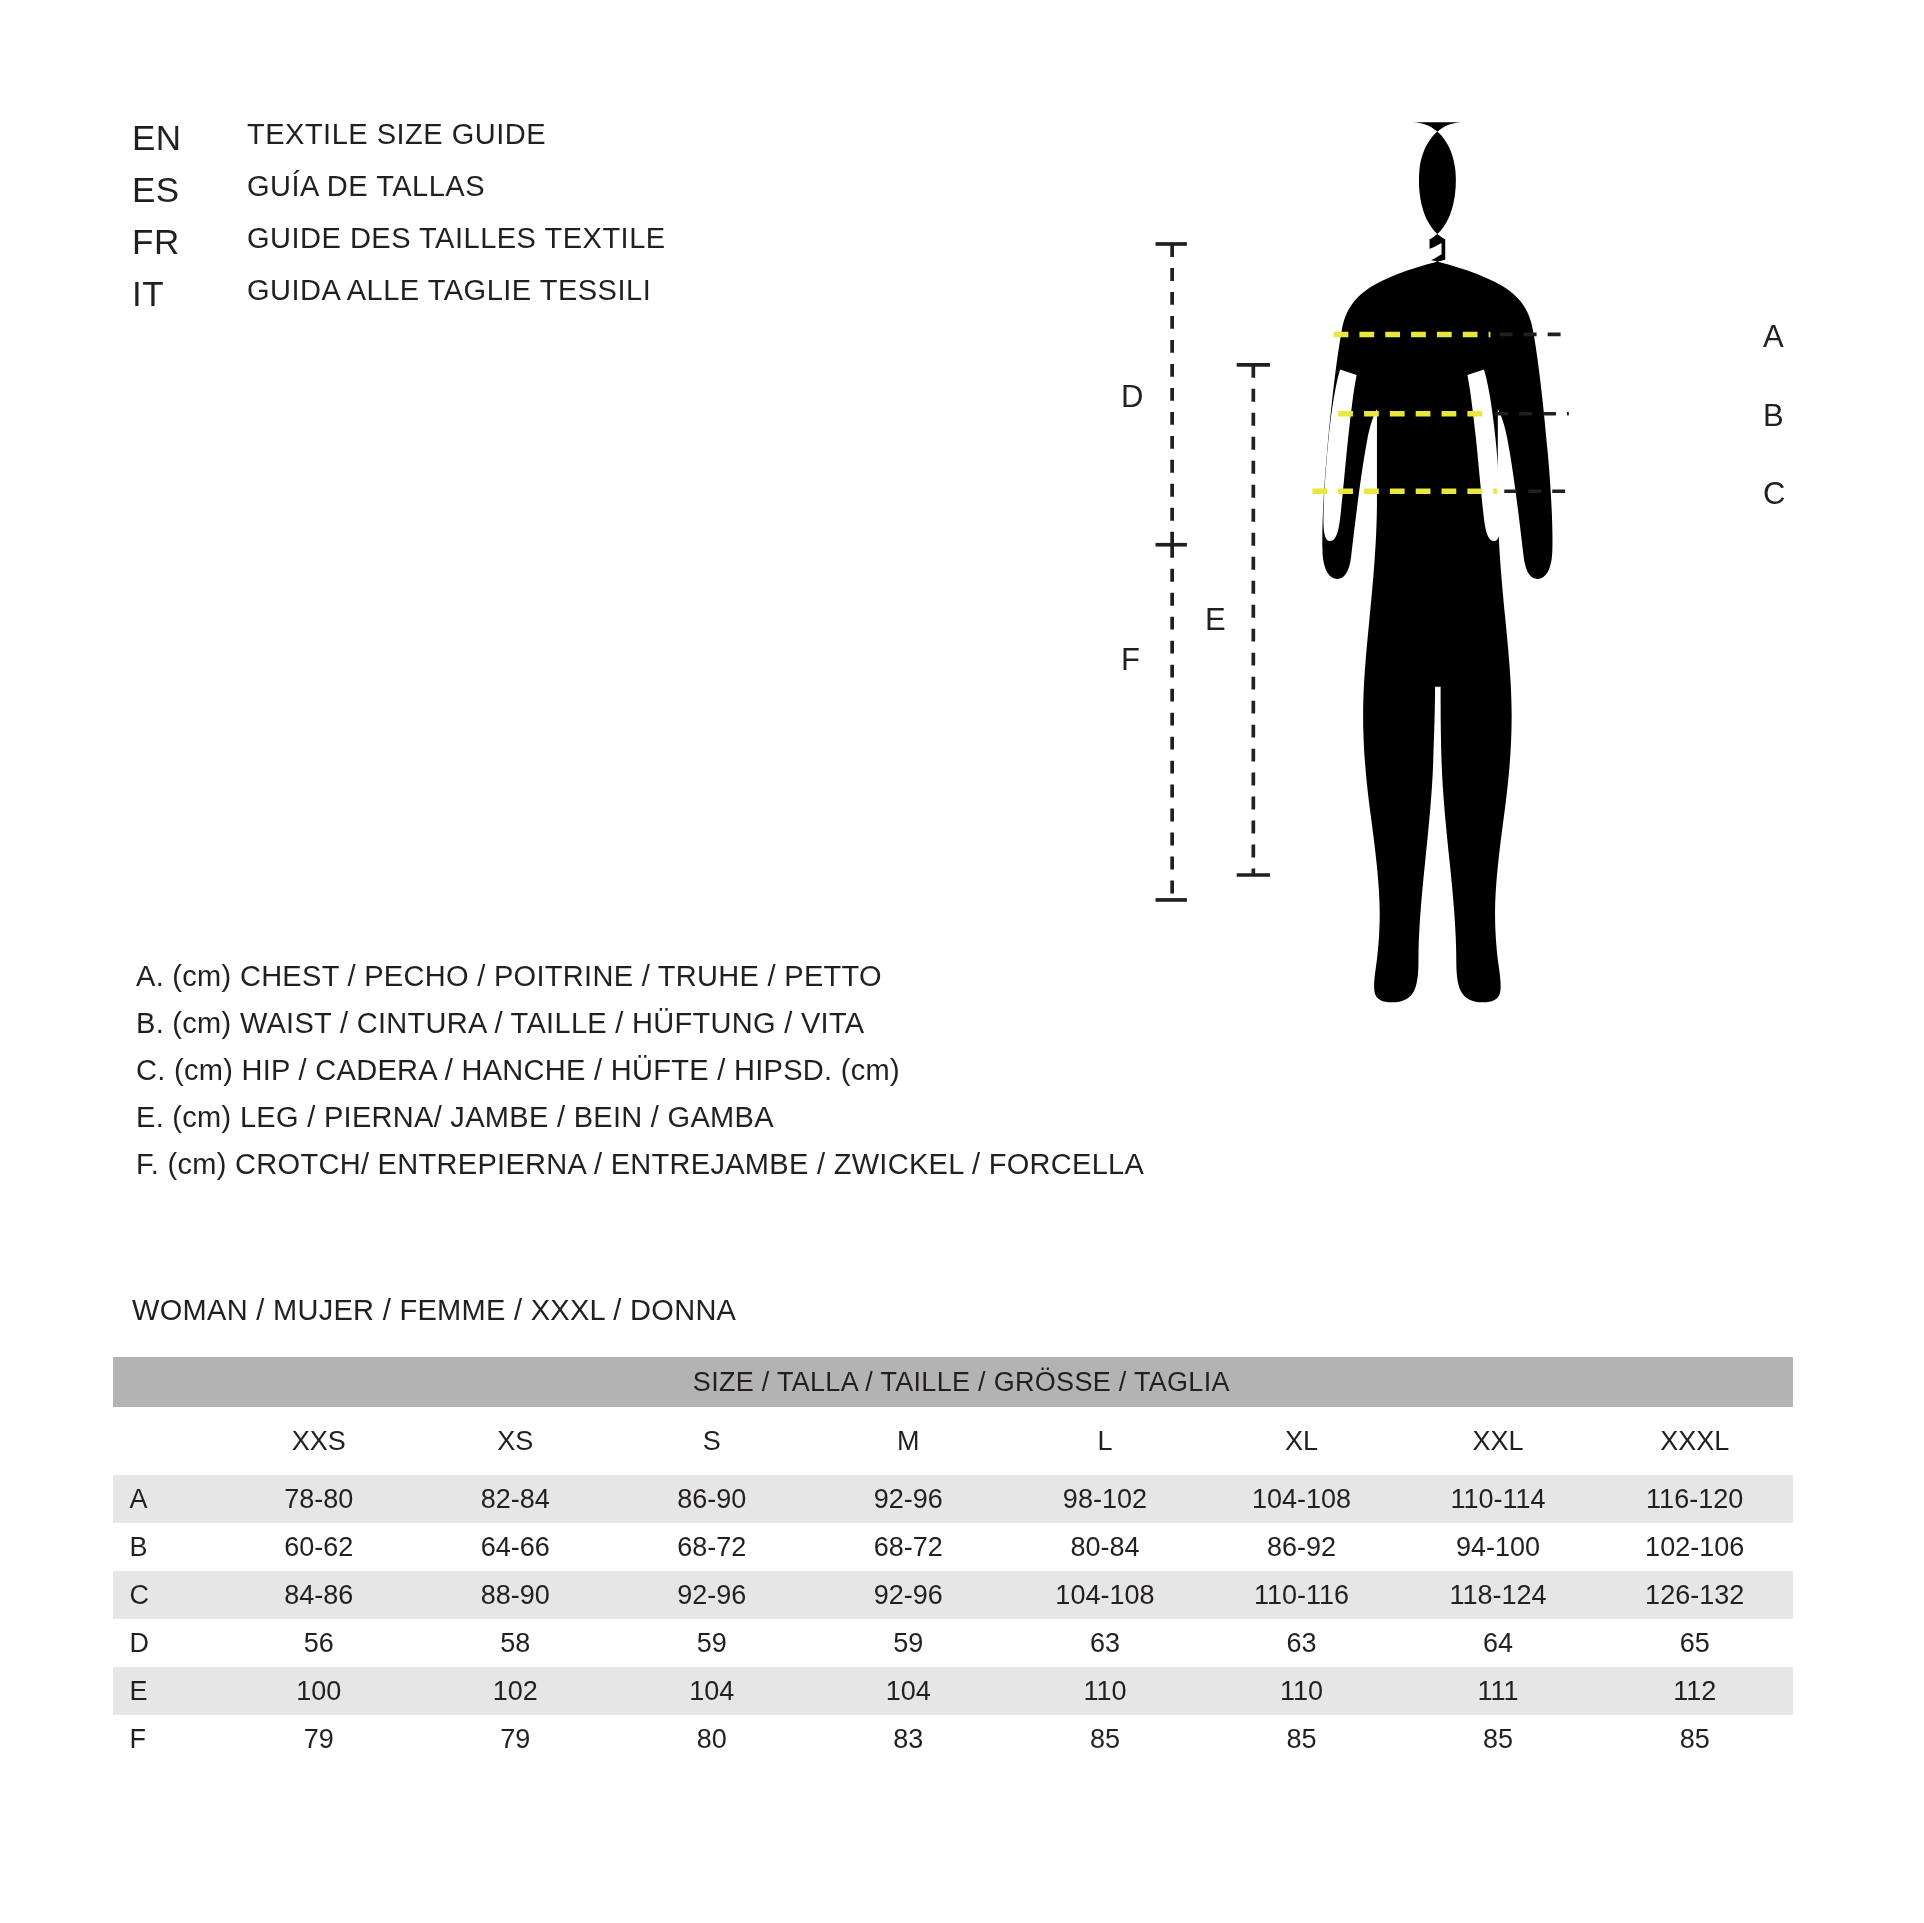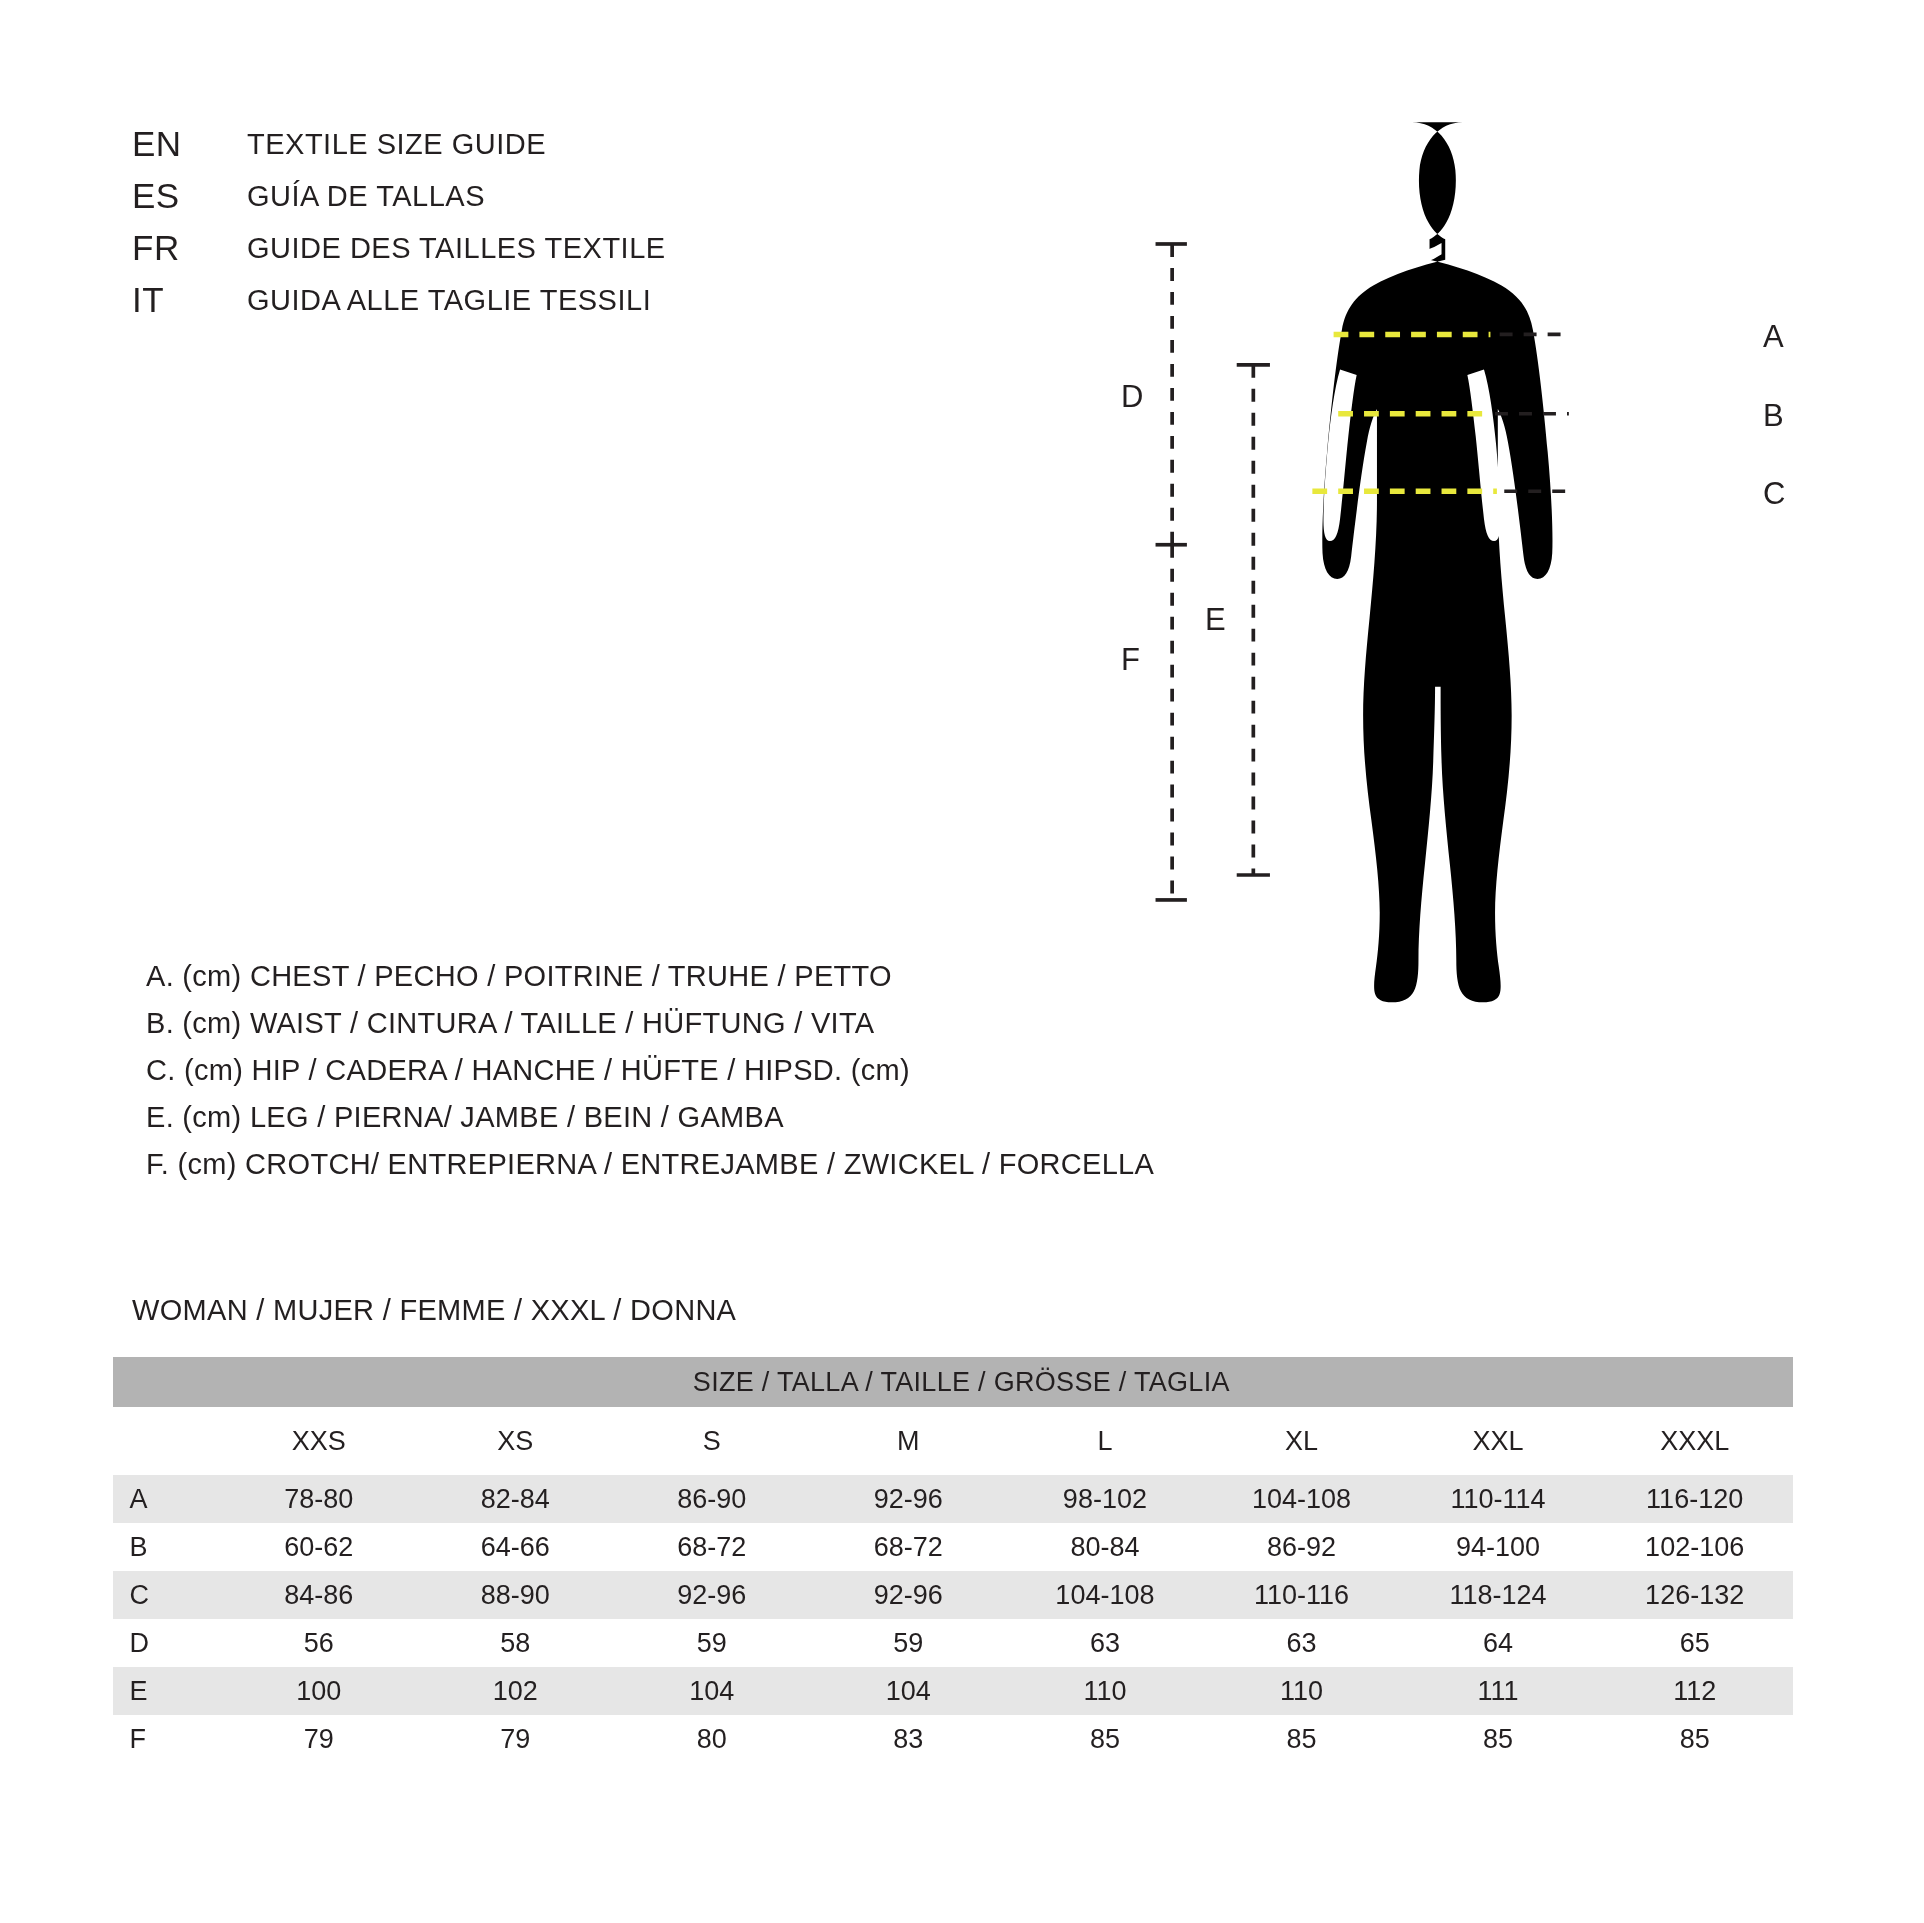--- a/index.html
+++ b/index.html
@@ -17,37 +17,37 @@
   }
 
   
   .lang-block {
     position: absolute;
     left: 132px;
     top: 118px;
   }
   .lang-row {
     display: flex;
-    align-items: center;
+    align-items: flex-start;
     height: 52px;
   }
   .lang-code {
     width: 115px;
     font-size: 35px;
     letter-spacing: 0.5px;
   }
   .lang-text {
     font-size: 29px;
     letter-spacing: 0.5px;
   }
 
   
   .legend {
     position: absolute;
-    left: 146px;
+    left: 136px;
     top: 960px;
   }
   .legend-item {
     font-size: 29px;
     height: 47px;
     letter-spacing: 0.3px;
     white-space: nowrap;
   }
 
   .woman-label {

